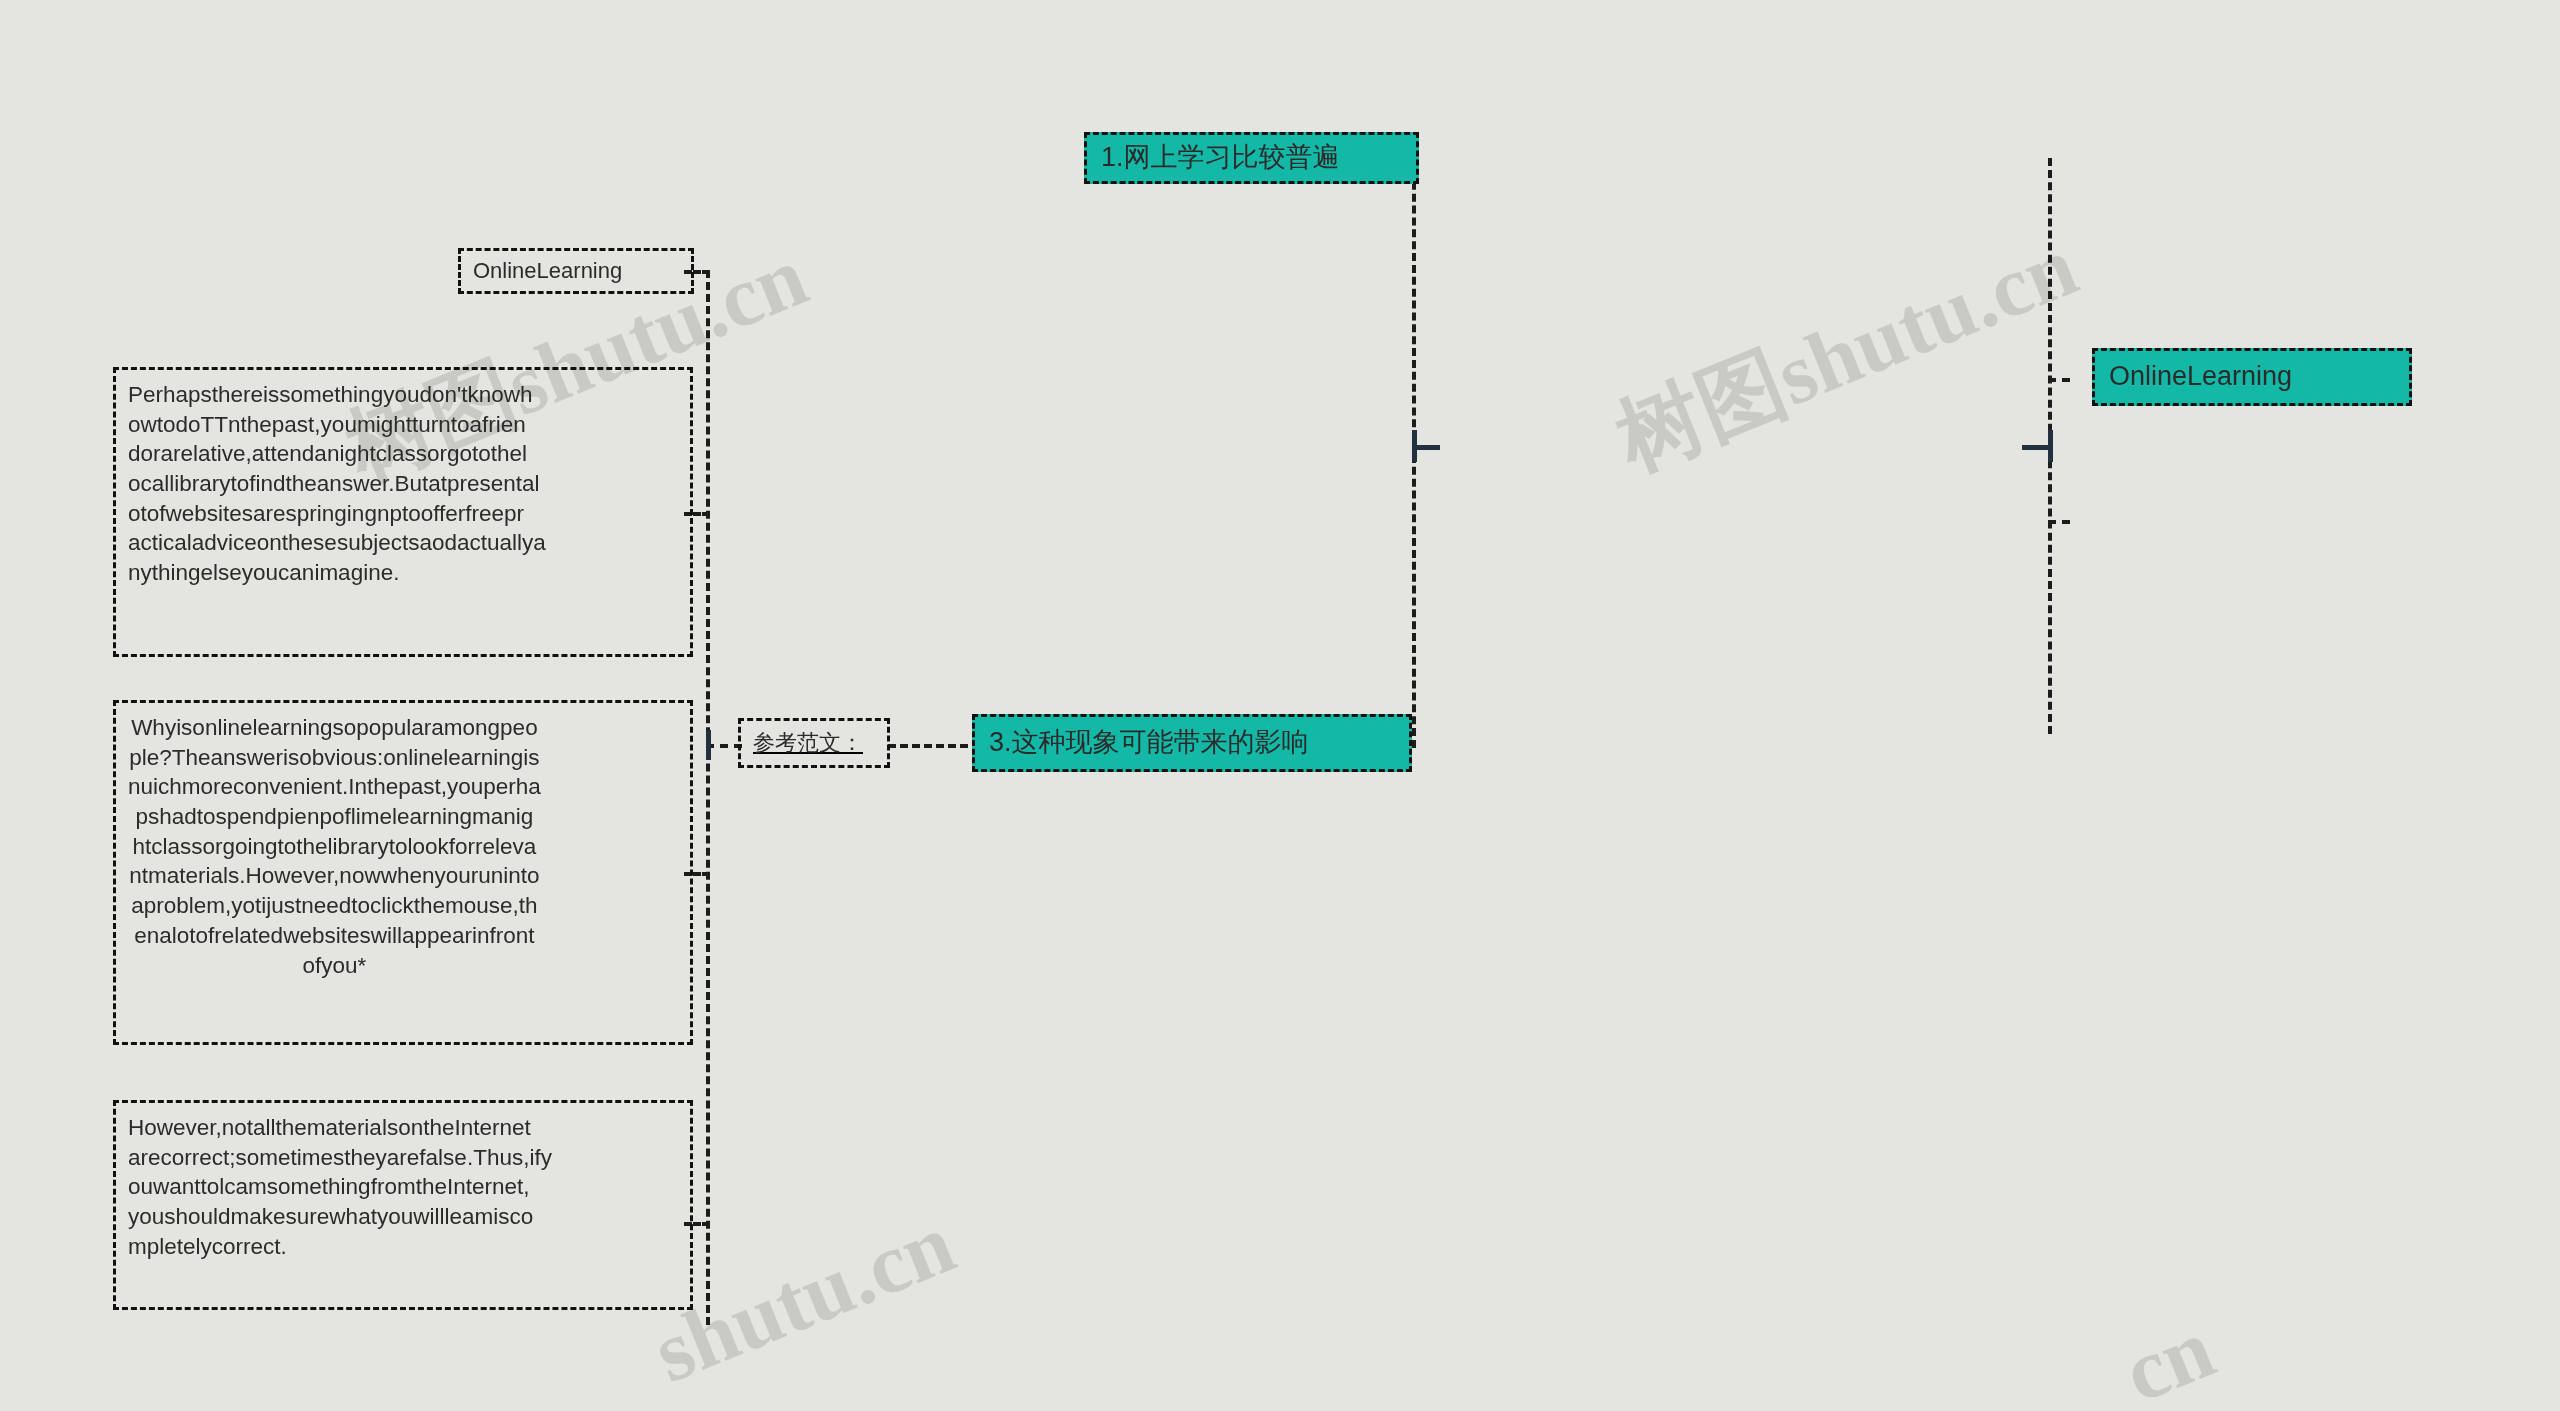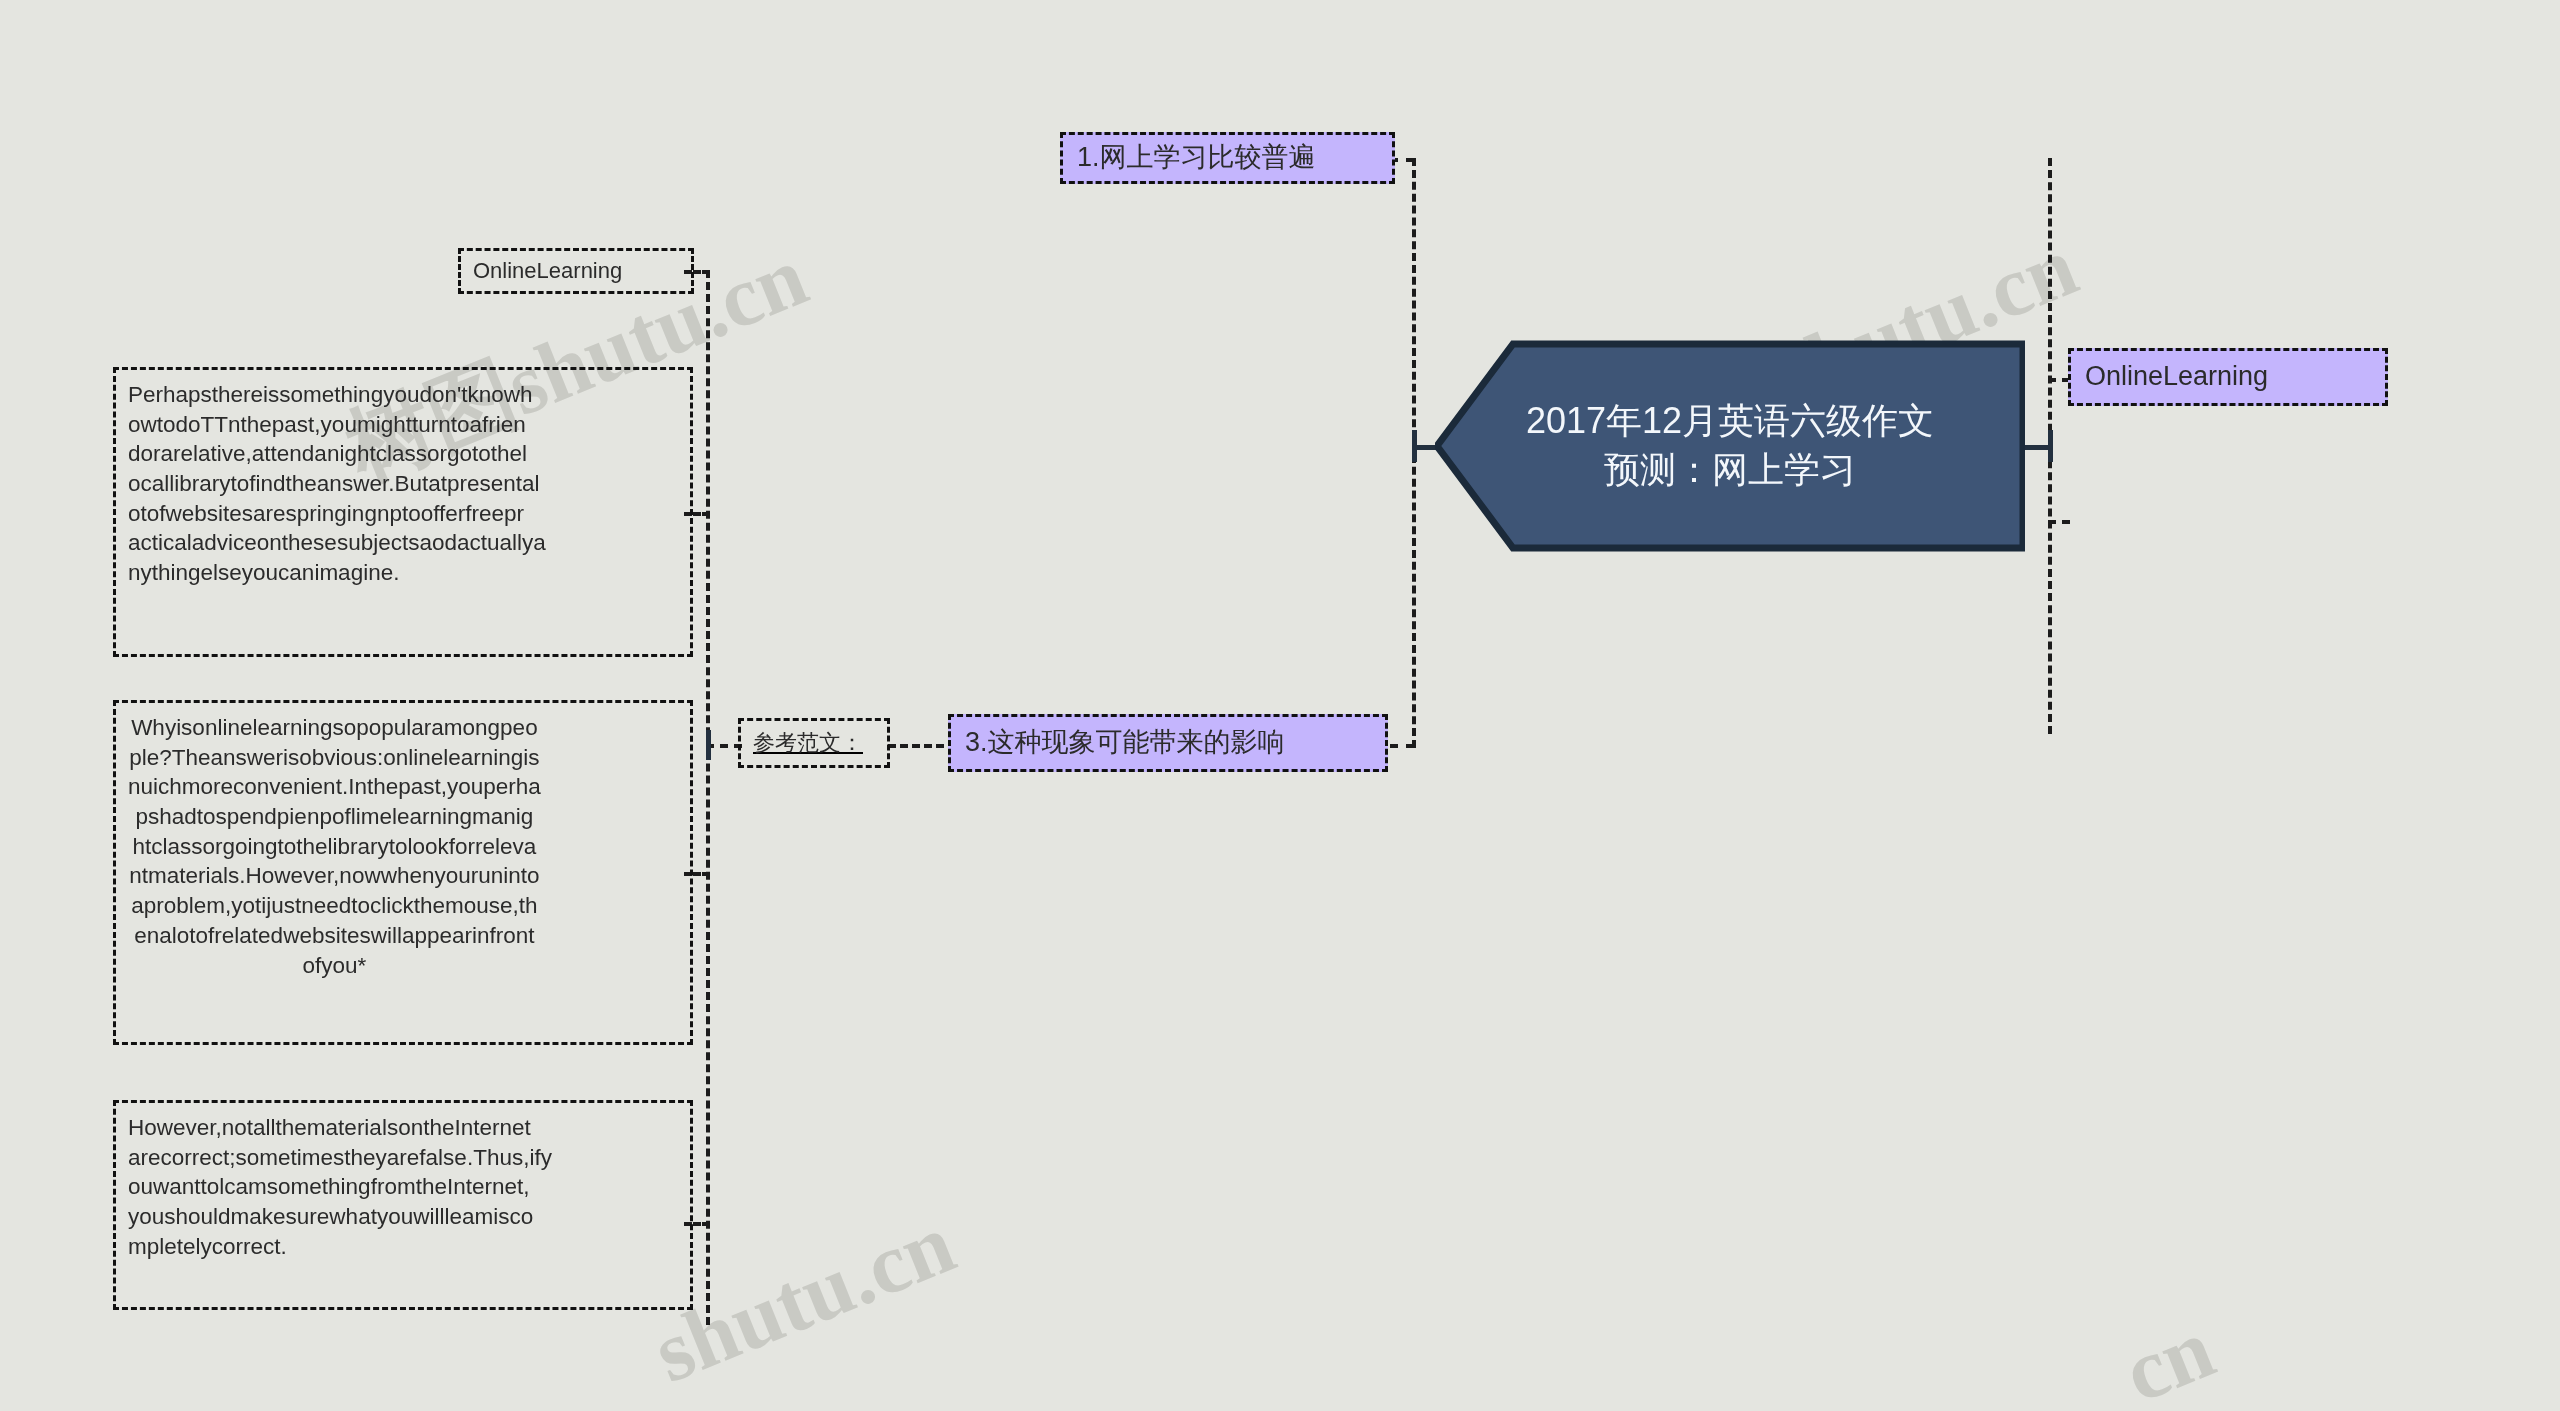--- a/index.html
+++ b/index.html
@@ -54,21 +54,22 @@
   
   .node {
     position: absolute;
     box-sizing: border-box;
     border: 3px dashed #111111;
     display: flex;
     align-items: center;
     z-index: 3;
   }
   .node-fill {
-    background: #c4b5fd;
+    background: #14b8a6;
+    margin-left: 24px;
   }
   .node-plain {
     background: transparent;
   }
   .node-label {
     color: #2b2b2b;
     white-space: pre-wrap;
     line-height: 1.32;
   }
 
@@ -136,27 +137,20 @@
   <div class="hline" style="left:888px; top:744px; width:80px;"></div>
   <div class="hline" style="left:706px; top:744px; width:36px;"></div>
   <div class="vcap" style="left:706px; top:730px; height:30px;"></div>
 
   <div class="vline" style="left:706px; top:270px; height:1055px;"></div>
   <div class="hline" style="left:684px; top:270px; width:26px;"></div>
   <div class="hline" style="left:684px; top:512px; width:26px;"></div>
   <div class="hline" style="left:684px; top:872px; width:26px;"></div>
   <div class="hline" style="left:684px; top:1222px; width:26px;"></div>
 
-  <div class="hex-wrap" style="left:1435px; top:340px; width:590px; height:212px;">
-    <svg width="590" height="212" viewBox="0 0 590 212">
-      <polygon points="2,106 78,4 588,4 588,208 78,208" fill="#3e5576" stroke="#1b2a3a" stroke-width="7" stroke-linejoin="miter"></polygon>
-    </svg>
-    <div class="hex-text">2017年12月英语六级作文
-预测：网上学习</div>
-  </div>
 
   <div class="node node-fill n-topic" style="left:1060px; top:132px; width:335px; height:52px;">
     <span class="node-label">1.网上学习比较普遍</span>
   </div>
 
   <div class="node node-fill n-topic" style="left:2068px; top:348px; width:320px; height:58px;">
     <span class="node-label">OnlineLearning</span>
   </div>
 
 

